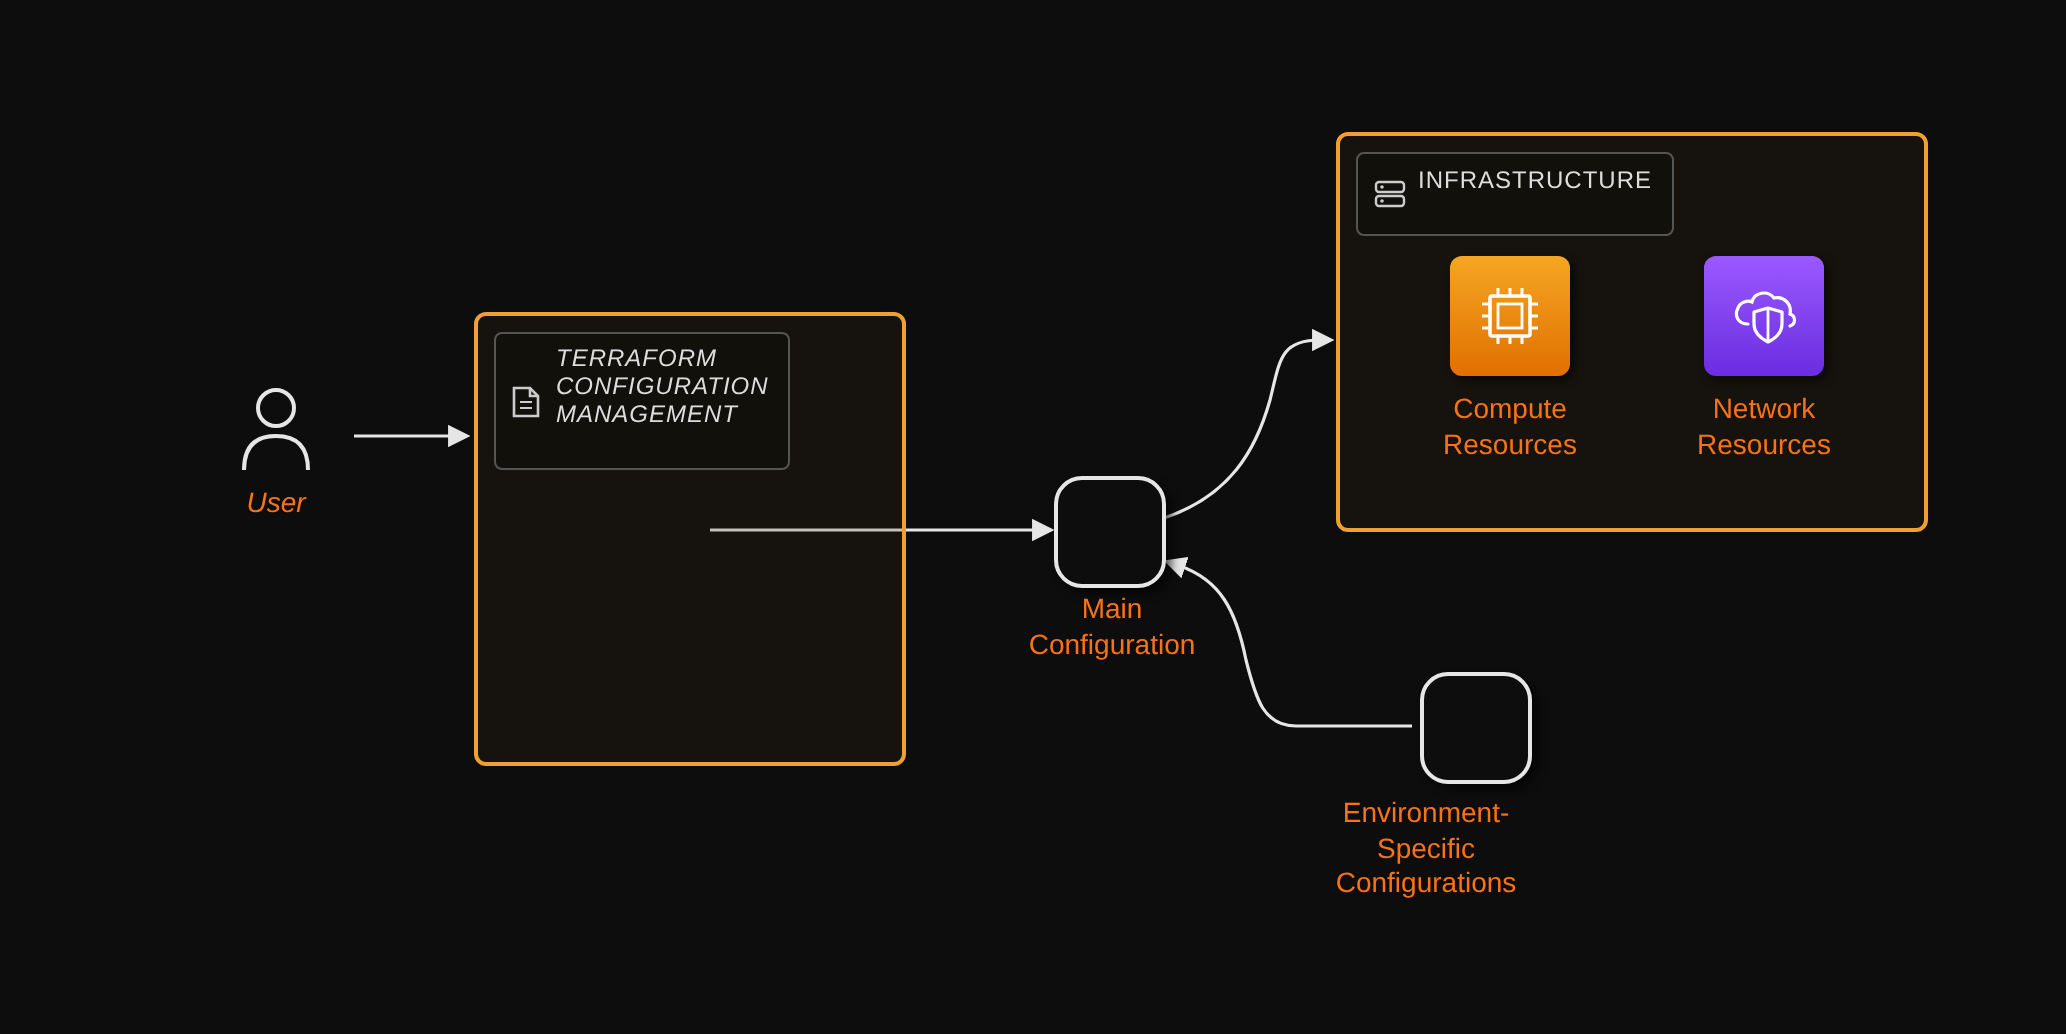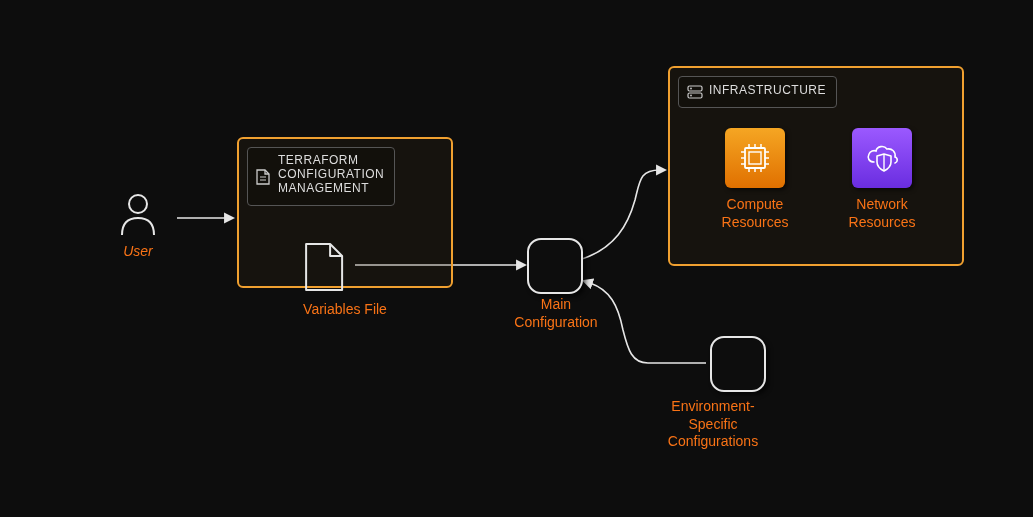--- a/index.html
+++ b/index.html
@@ -23,21 +23,21 @@
     border: 2px solid #f0a030;
     border-radius: 6px;
     background: rgba(60,45,20,0.2);
   }
   .group-title {
     position: absolute;
     top: 8px;
     left: 8px;
     border: 1px solid #555;
     border-radius: 4px;
-    padding: 6px 10px 10px 30px;
+    padding: 6px 10px 20px 30px;
     font-size: 12px;
     letter-spacing: 0.5px;
     color: #ddd;
     display: flex;
     align-items: center;
     background: rgba(0,0,0,0.15);
   }
   .group-title svg {
     position: absolute;
     left: 8px;
@@ -99,40 +99,33 @@
 </svg>
 
 <div style="position:absolute; left:120px; top:193px; text-align:center;font-style:italic;">
   <svg width="36" height="44" viewBox="0 0 36 44">
     <circle cx="18" cy="11" r="9" stroke="#e6e6e6" stroke-width="2" fill="none"></circle>
     <path d="M 2 42 C 2 30, 8 25, 18 25 C 28 25, 34 30, 34 42" stroke="#e6e6e6" stroke-width="2" fill="none"></path>
   </svg>
   <div class="node-label" style="margin-top:6px;">User</div>
 </div>
 
-<div class="group-box" style="left:237px; top:137px; width:216px; height:151px;">
+<div class="group-box" style="left:237px; top:156px; width:216px; height:227px;font-style:italic;">
   <div class="group-title" style="line-height:1.15;">
     <svg width="14" height="16" viewBox="0 0 14 16">
       <path d="M 1 1 L 9 1 L 13 5 L 13 15 L 1 15 Z" stroke="#ccc" stroke-width="1.3" fill="none"></path>
       <path d="M 9 1 L 9 5 L 13 5" stroke="#ccc" stroke-width="1.3" fill="none"></path>
       <line x1="4" y1="8" x2="10" y2="8" stroke="#ccc" stroke-width="1"></line>
       <line x1="4" y1="11" x2="10" y2="11" stroke="#ccc" stroke-width="1"></line>
     </svg>
     <span style="white-space:pre;">TERRAFORM
 CONFIGURATION
 MANAGEMENT</span>
   </div>
 
-  <div style="position:absolute; left:50%; top:102px; transform:translateX(-50%); text-align:center;">
-    <svg width="42" height="52" viewBox="0 0 42 52">
-      <path d="M 3 3 L 27 3 L 39 15 L 39 49 L 3 49 Z" stroke="#e6e6e6" stroke-width="2" fill="none" stroke-linejoin="round"></path>
-      <path d="M 27 3 L 27 15 L 39 15" stroke="#e6e6e6" stroke-width="2" fill="none" stroke-linejoin="round"></path>
-    </svg>
-    <div class="node-label" style="margin-top:8px;">Variables File</div>
-  </div>
 </div>
 
 <div class="rounded-node" style="left:527px; top:238px;"></div>
 <div class="node-label" style="position:absolute; left:507px; top:296px; width:98px; white-space:pre;">Main
 Configuration</div>
 
 <div class="rounded-node" style="left:710px; top:336px;"></div>
 <div class="node-label" style="position:absolute; left:660px; top:398px; width:106px; white-space:pre;">Environment-
 Specific
 Configurations</div>

